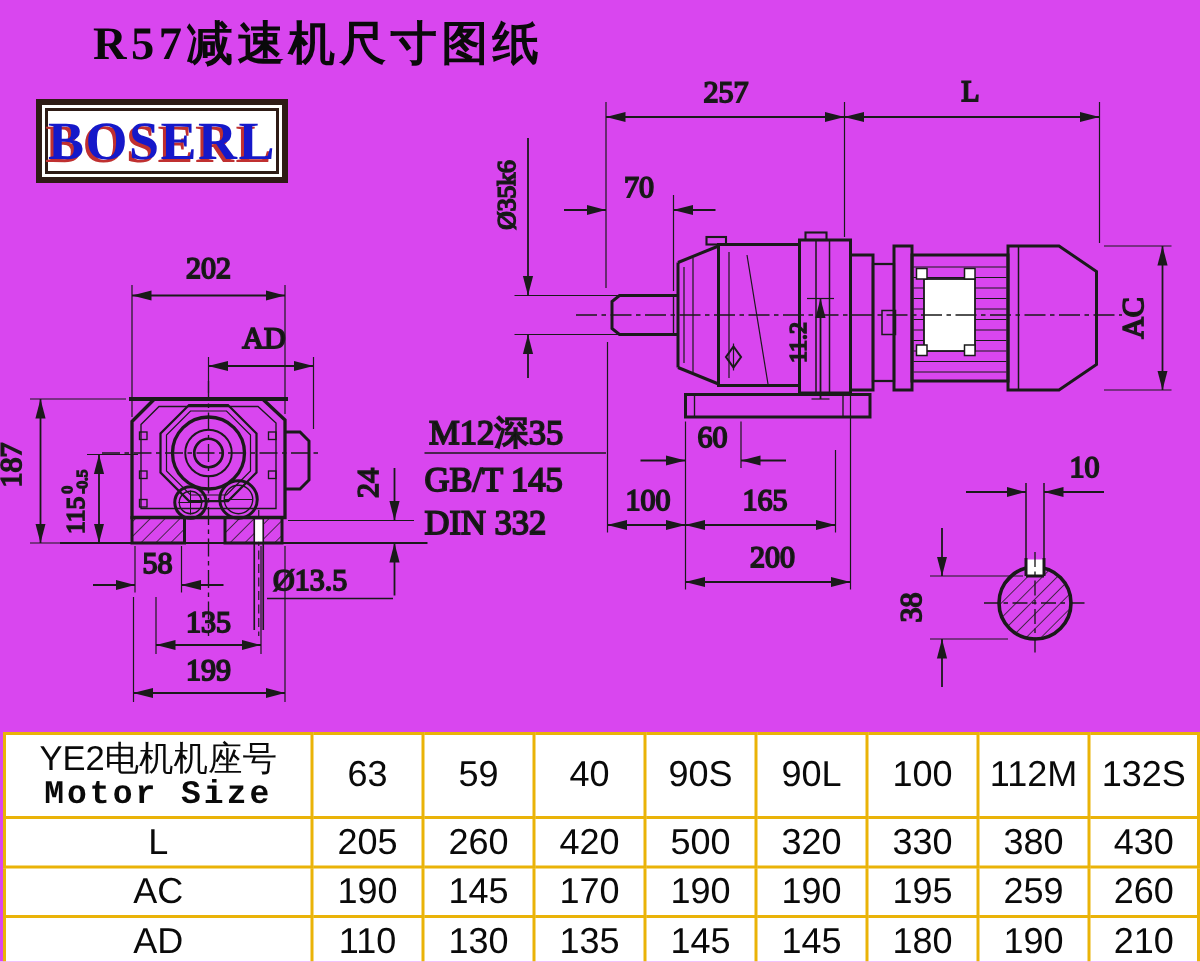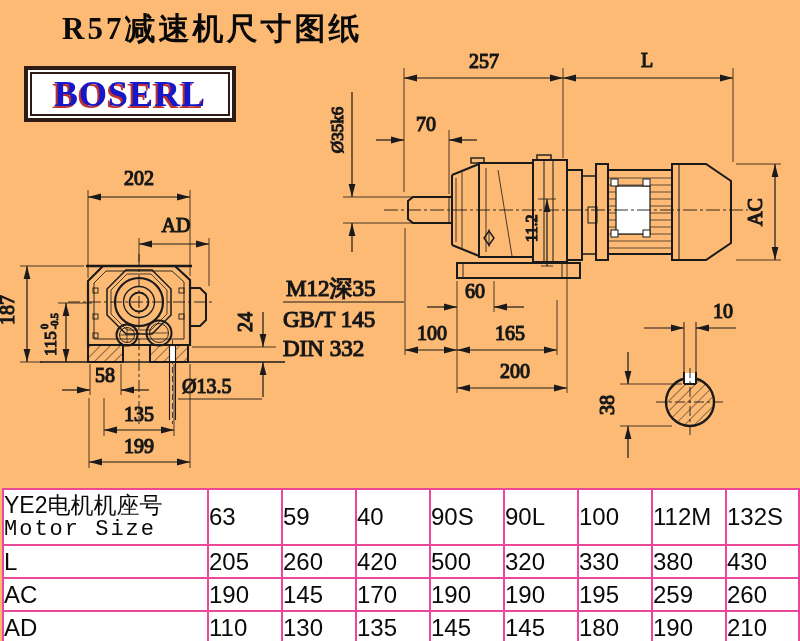--- a/index.html
+++ b/index.html
@@ -1,35 +1,35 @@
 <!DOCTYPE html>
 <html><head>
 <meta charset="utf-8">
 <style>
   html,body{margin:0;padding:0;background:#fff;}
-  #page{position:relative;width:800px;height:641px;background:#fdba74;overflow:hidden;
+  #page{position:relative;width:800px;height:641px;background:#d946ef;overflow:hidden;
         font-family:"Liberation Serif",serif;color:#111;}
   #title{position:absolute;left:62px;top:8px;font-size:31px;font-weight:bold;
          letter-spacing:3px;color:#0a0a0a;font-family:"Liberation Serif",serif;}
   #logo{position:absolute;left:24px;top:66px;border:4px solid #2e1b15;background:#fff;padding:2px;}
-  #logo .inner{border:2px solid #2e1b15;padding:0 22px;}
+  #logo .inner{border:2px solid #2e1b15;padding:0 0;}
   #logo .txt{font-family:"Liberation Serif",serif;font-weight:bold;font-size:36px;line-height:40px;
              color:#1518c9;text-shadow:-2px 2px 0 #c03030;letter-spacing:1px;}
   svg text{font-family:"Liberation Serif",serif;fill:#111;}
   .dim{font-size:20px;}
   .dims{font-size:17px;}
   .note{font-size:23px;}
   table.spec{position:absolute;left:2px;top:488px;width:796px;border-collapse:collapse;
              table-layout:fixed;font-family:"Liberation Sans",sans-serif;background:#fff;}
-  table.spec td{border:2px solid #ec4899;vertical-align:middle;
+  table.spec td{border:2px solid #eab308;text-align:center;vertical-align:middle;
                 font-size:24px;color:#0a0a0a;padding:0;}
   td.hd{height:54px;}
   td.row{height:31px;}
   .hcn{font-size:23px;line-height:26px;}
-  .hen{font-size:22px;line-height:24px;letter-spacing:2px;font-family:"Liberation Mono",monospace;}
+  .hen{font-size:22px;line-height:24px;letter-spacing:2px;font-family:"Liberation Mono",monospace;font-weight:bold;}
 </style>
 </head>
 <body>
 
 <div id="page">
 
   <div id="title">R57减速机尺寸图纸</div>
 
   <div id="logo">
     <div class="inner">

